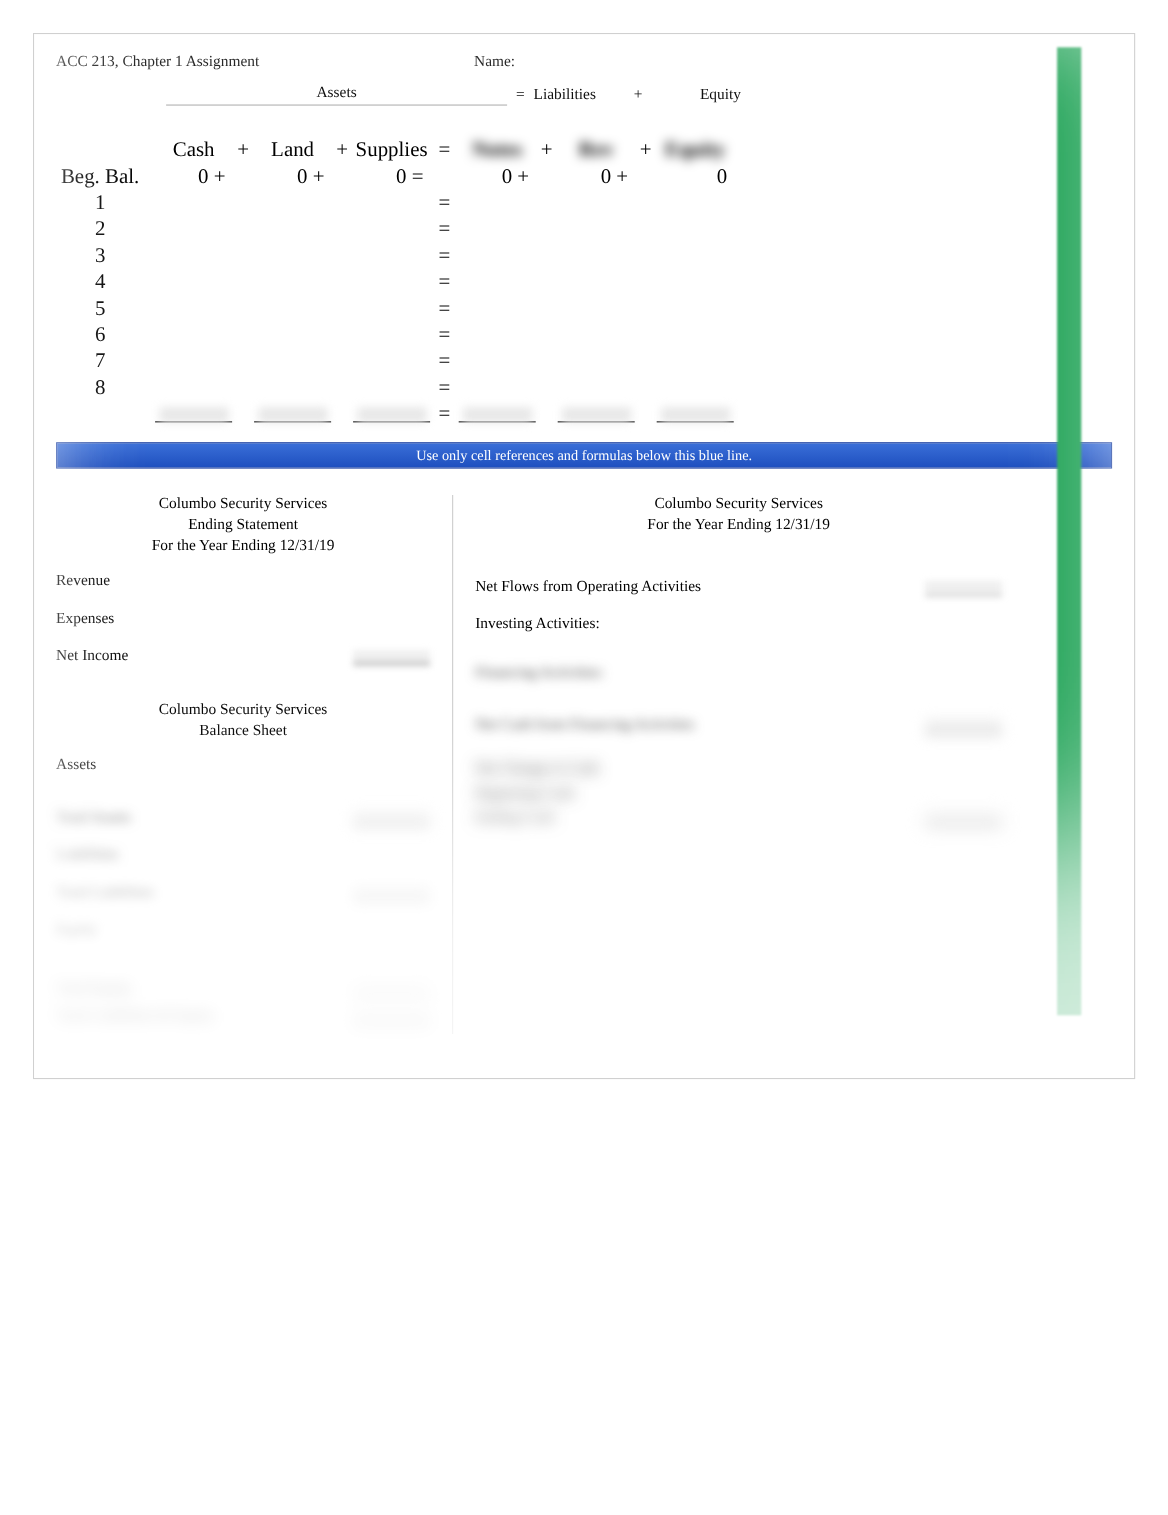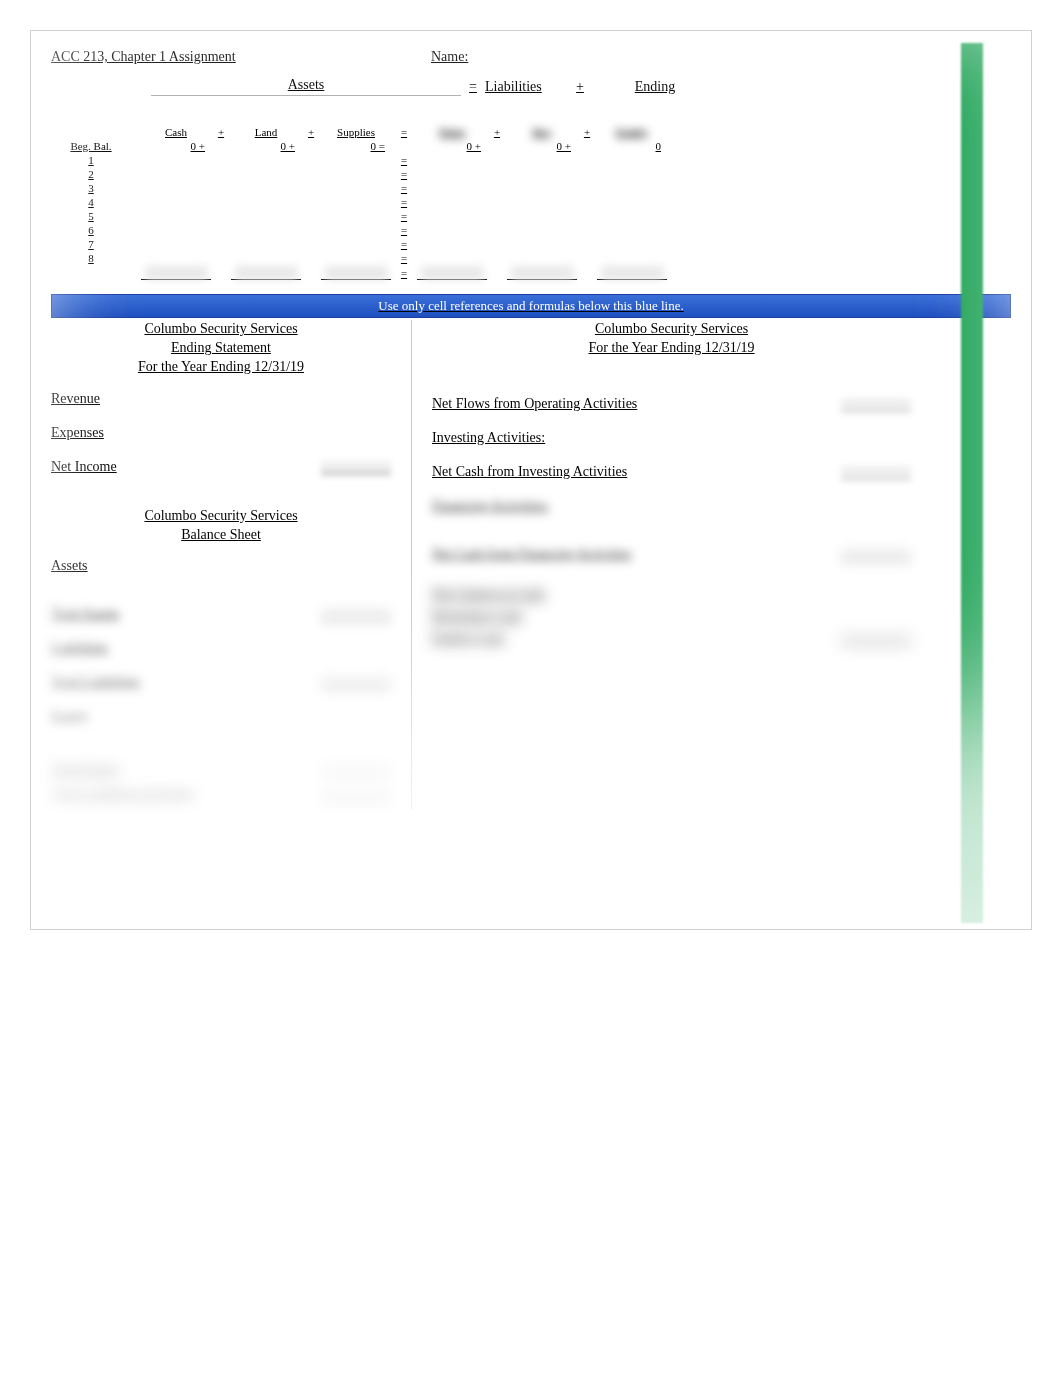--- a/index.html
+++ b/index.html
@@ -11,21 +11,20 @@
     font-size: 14px;
     color: #000;
     width: 1062px;
   }
   .sheet {
     position: relative;
     border: 1px solid #d0d0d0;
     background: #fff;
     padding: 18px 20px 40px 20px;
     min-height: 900px;
-    text-decoration: underline;
   }
   .green-bar {
     position: absolute;
     top: 12px;
     right: 48px;
     width: 22px;
     height: 880px;
     background: #26a65b;
     filter: blur(1px);
   }
@@ -50,21 +49,21 @@
   .eqn-header .eq { flex: 0 0 24px; text-align: center; }
   .eqn-header .liab { flex: 0 0 80px; }
   .eqn-header .plus { flex: 0 0 30px; text-align: center; }
   .eqn-header .equity { flex: 0 0 120px; text-align: center; }
 
   .grid-table {
     display: grid;
     grid-template-columns: 90px 70px 20px 70px 20px 70px 26px 70px 20px 70px 20px 70px 60px;
     row-gap: 2px;
     align-items: center;
-    font-size: 11px;
+    font-size: 19px;
   }
   .grid-table .c { text-align: center; }
   .grid-table .r { text-align: right; padding-right: 6px; }
   .grid-table .lbl { text-align: center; padding-right: 10px; }
   .grid-table .underline { border-bottom: 1px solid #000; height: 14px; }
   .blur-cell {
     filter: blur(4px);
     color: #555;
     background: #e8e8e8;
     border-radius: 2px;
@@ -79,21 +78,21 @@
     background: linear-gradient(#3a6fd8, #1e4fbf);
     color: #fff;
     text-align: center;
     font-size: 13px;
     padding: 3px 16px;
     border: 1px solid #1a3fa0;
   }
 
   .statements {
     display: flex;
-    margin-top: 2px;
+    margin-top: 24px;
   }
   .col-left {
     flex: 0 0 360px;
     padding-right: 20px;
   }
   .col-divider {
     flex: 0 0 1px;
     background: #ccc;
   }
   .col-right {
@@ -153,21 +152,21 @@
     <div class="left">ACC 213, Chapter 1 Assignment</div>
     <div class="right">Name:</div>
   </div>
 
   <div class="eqn-header">
     <div style="flex:0 0 100px"></div>
     <div class="assets-block">Assets</div>
     <div class="eq">=</div>
     <div class="liab">Liabilities</div>
     <div class="plus">+</div>
-    <div class="equity">Ending</div>
+    <div class="equity">Equity</div>
   </div>
 
   <div class="grid-table">
     <div></div>
     <div class="c">Cash</div>
     <div class="c">+</div>
     <div class="c">Land</div>
     <div class="c">+</div>
     <div class="c">Supplies</div>
     <div class="c">=</div>
@@ -394,24 +393,20 @@
       <div class="gap2"></div>
       <div class="stmt-row">
         <div class="label">Net Flows from Operating Activities</div>
         <div class="val"></div>
       </div>
       <div class="gap"></div>
       <div class="stmt-row">
           <div class="label">Investing Activities:</div>
         </div>
       <div class="gap"></div>
-      <div class="stmt-row">
-        <div class="label">Net Cash from Investing Activities</div>
-        <div class="val"></div>
-      </div>
       <div class="gap"></div>
       <div class="stmt-row blurred-text">
           <div class="label">Financing Activities:</div>
         </div>
       <div class="gap2"></div>
       <div class="stmt-row blurred-text">
         <div class="label">Net Cash from Financing Activities</div>
         <div class="val"></div>
       </div>
       <div class="gap"></div>

